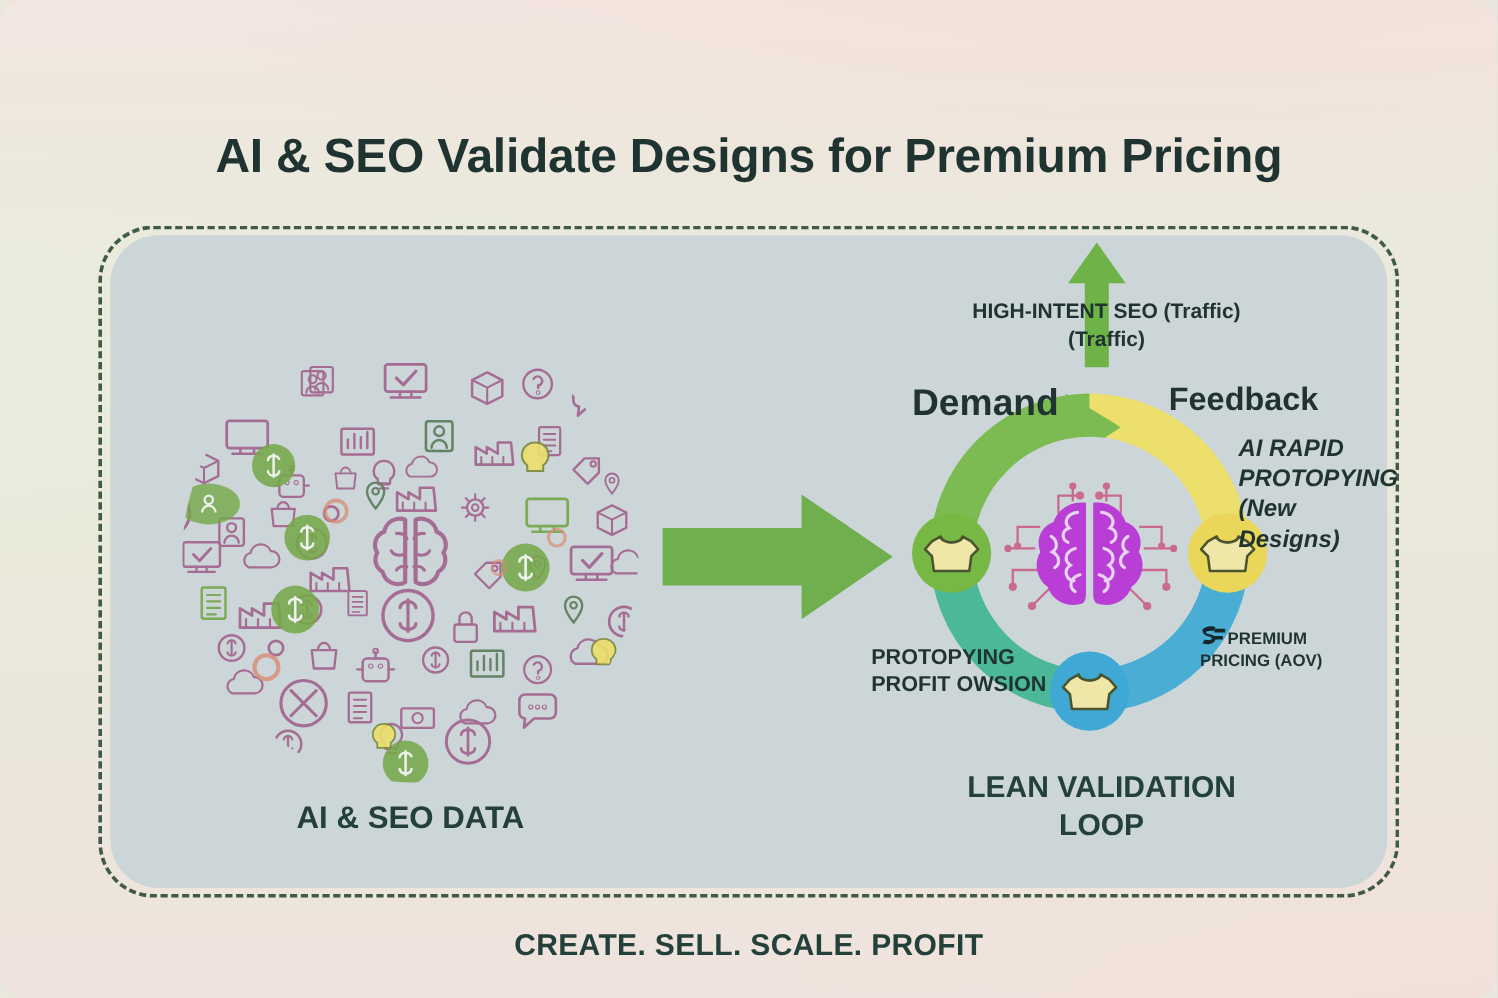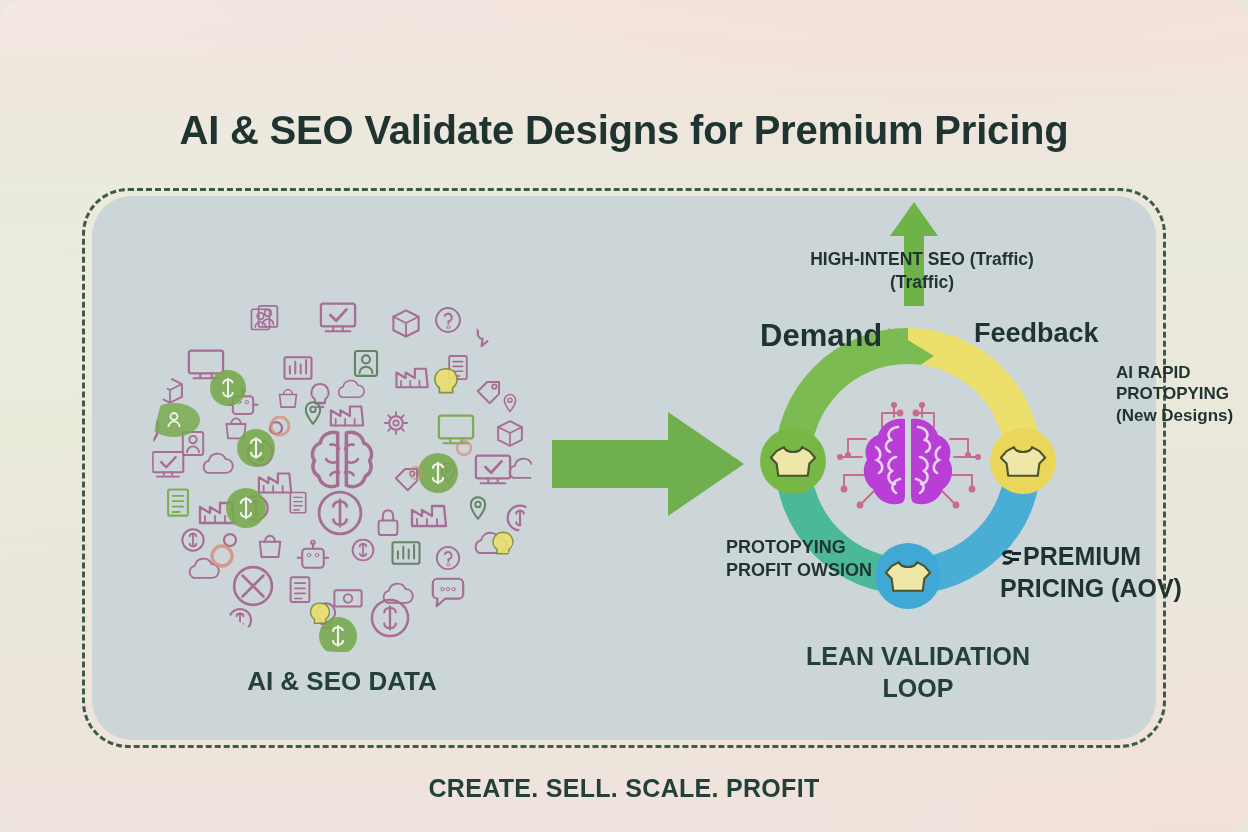--- a/index.html
+++ b/index.html
@@ -144,32 +144,33 @@
     font-size: 31px;
     font-weight: bold;
   }
   .lbl-feedback {
     left: 974px;
     top: 318px;
     font-size: 27px;
     font-weight: bold;
   }
   .lbl-rapid {
-    left: 1116px;
+    left: 1032px;
     top: 362px;
     width: 122px;
-    font-size: 17px;
+    font-size: 20px;
     font-weight: bold;
     line-height: 1.26;
+    font-style: italic;
   }
   .lbl-premium {
     left: 1000px;
-    top: 540px;
+    top: 521px;
     width: 182px;
-    font-size: 25px;
+    font-size: 14px;
     font-weight: bold;
     line-height: 1.28;
   }
   .lbl-validated {
     left: 726px;
     top: 536px;
     width: 160px;
     font-size: 18px;
     font-weight: bold;
     line-height: 1.3;

